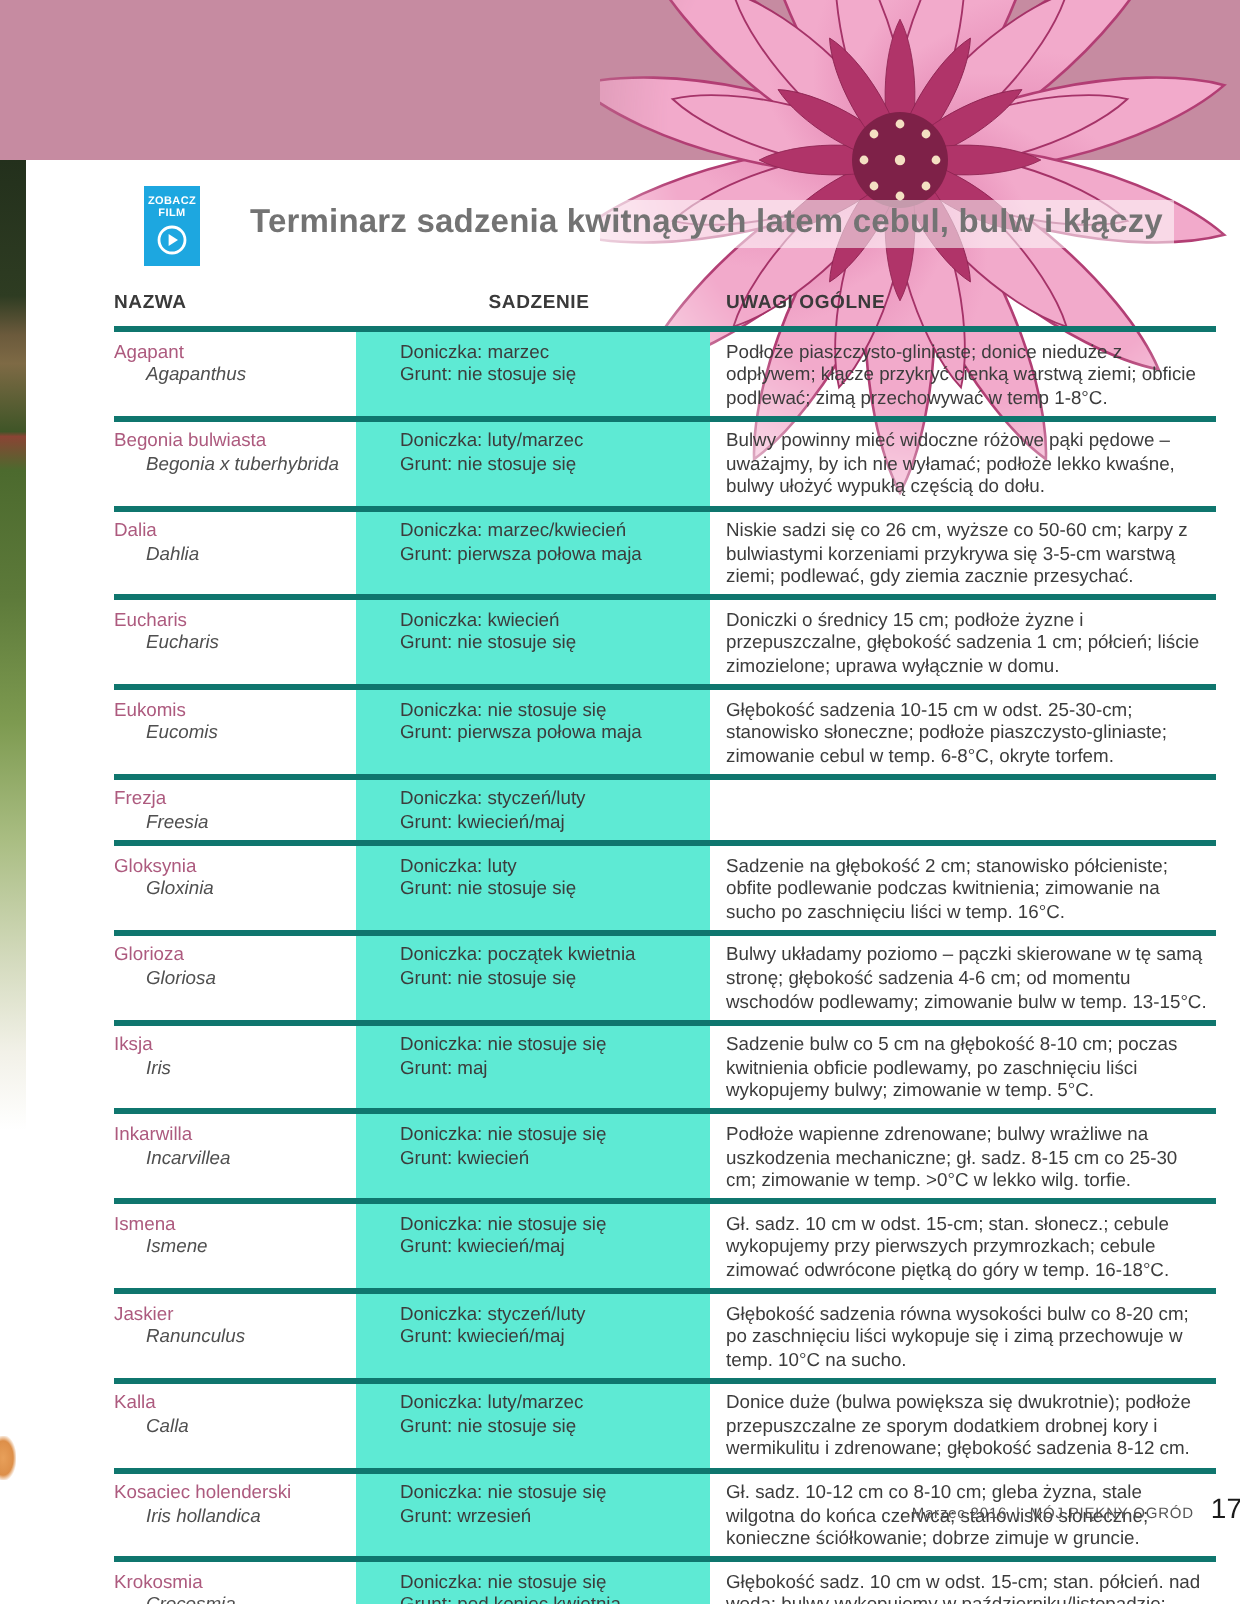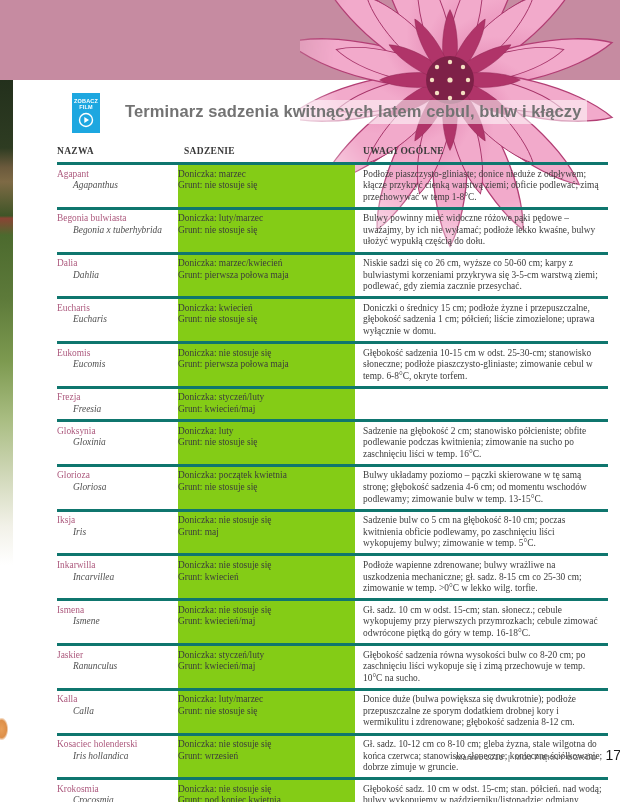--- a/index.html
+++ b/index.html
@@ -21,31 +21,31 @@
   .badge{position:absolute;left:72px;top:93px;width:28px;height:40px;background:#1da7e0;z-index:3;
     display:flex;flex-direction:column;align-items:center;justify-content:center;cursor:pointer;}
   .badge .btxt{color:#ffffff;font-size:5.5px;font-weight:bold;line-height:6px;letter-spacing:.2px;}
   .badge svg{margin-top:2px;display:block;}
 
   .title{position:absolute;left:123px;top:100px;z-index:3;margin:0;
     font-size:16.5px;font-weight:bold;color:#737373;letter-spacing:.1px;
     background:rgba(255,255,255,0.55);padding:2px 6px 3px 2px;white-space:nowrap;}
 
   .table{position:absolute;left:57px;top:142px;width:551px;z-index:2;}
-  .trow,.thead{display:grid;grid-template-columns:121px 177px 1fr;font-family:Liberation Serif, serif;}
+  .trow,.thead{display:grid;grid-template-columns:121px 177px 1fr;}
   .thead{padding:4px 0 6px 0;}
   .thead span{font-size:9.5px;font-weight:bold;color:#3a3a3a;letter-spacing:.3px;}
-  .thead span:nth-child(2){padding-left:6px;}
+  .thead span:nth-child(2){padding-left:6px;text-align:center;}
   .thead span:nth-child(3){padding-left:8px;}
   .trow{border-top:3px solid #0f766e;}
   .tbody{border-bottom:1px solid #c6c6c6;}
   .cell{padding:3.5px 4px 3.5px 0;font-size:9.4px;line-height:11.6px;color:#3c3c3c;}
   .cell.name-cell{color:#ad5a7e;}
   .cell.name-cell .latin{color:#4f4f4f;font-style:italic;margin-left:16px;}
-  .cell.sadzenie-cell{background:#84cc16;padding-left:0;}
+  .cell.sadzenie-cell{background:#5eead4;padding-left:22px;}
   .cell.uwagi-cell{padding-left:8px;}
 
   .footer{position:absolute;left:0;top:746px;width:608px;z-index:3;text-align:right;padding-left:13px;}
   .footer .meta{font-size:7.5px;color:#555555;letter-spacing:.4px;}
   .footer .pageno{font-size:14px;color:#1a1a1a;margin-left:4px;}
 </style>
 </head>
 <body>
 
 <div class="top-band"></div>

